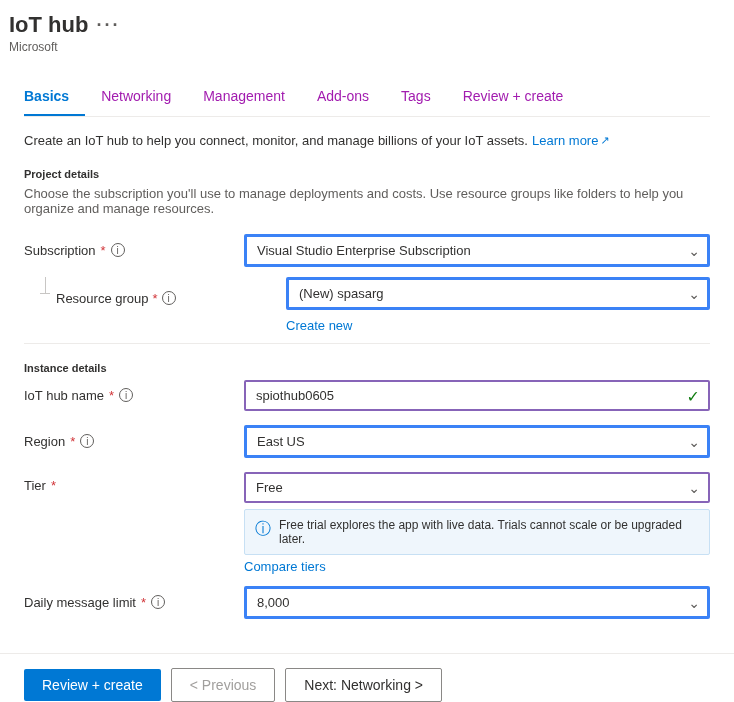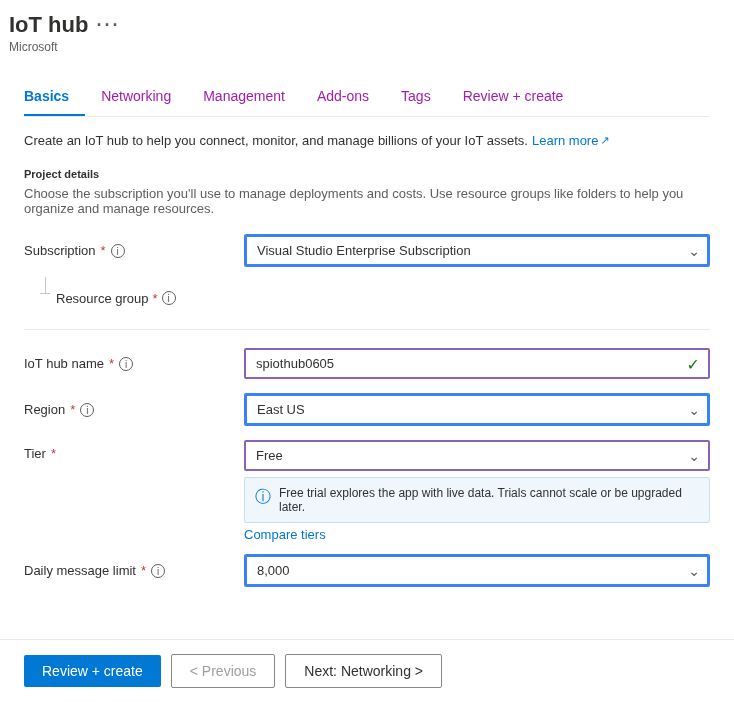--- a/index.html
+++ b/index.html
@@ -243,21 +243,21 @@
       display: flex;
       align-items: center;
       margin-bottom: 10px;
     }
     .field-label {
       width: 220px;
       flex-shrink: 0;
       font-size: 13px;
       color: #323130;
       display: flex;
-      align-items: flex-end;
+      align-items: flex-start;
       gap: 5px;
     }
     .field-input {
       flex: 1;
     }
     .rg-field-row {
       display: flex;
       align-items: flex-start;
       margin-bottom: 10px;
       gap: 42px;
@@ -327,24 +327,33 @@
             </div>
             <div style="width:1px; flex:1; background:transparent;"></div>
           </div>
           <div class="rg-label">
             <span>Resource group</span>
             <span class="required-star">*</span>
             <span class="info-icon">i</span>
           </div>
         </div>
       </div>
+      <div style="flex:1; display:flex; flex-direction:column; gap:4px;">
+        <div class="select-wrapper">
+          <select class="select-control">
+            <option>(New) spasarg</option>
+          </select>
+        </div>
+        <a class="create-new-link">Create new</a>
+      </div>
     </div>
 
     <div class="section-divider"></div>
 
+    <div class="section-title">Instance details</div>
 
     <div class="field-row" style="margin-bottom:14px;">
       <div class="field-label">
         <span>IoT hub name</span>
         <span class="required-star">*</span>
         <span class="info-icon">i</span>
       </div>
       <div class="field-input">
         <div class="input-valid-wrapper">
           <input class="input-control" type="text" value="spiothub0605" style="">

